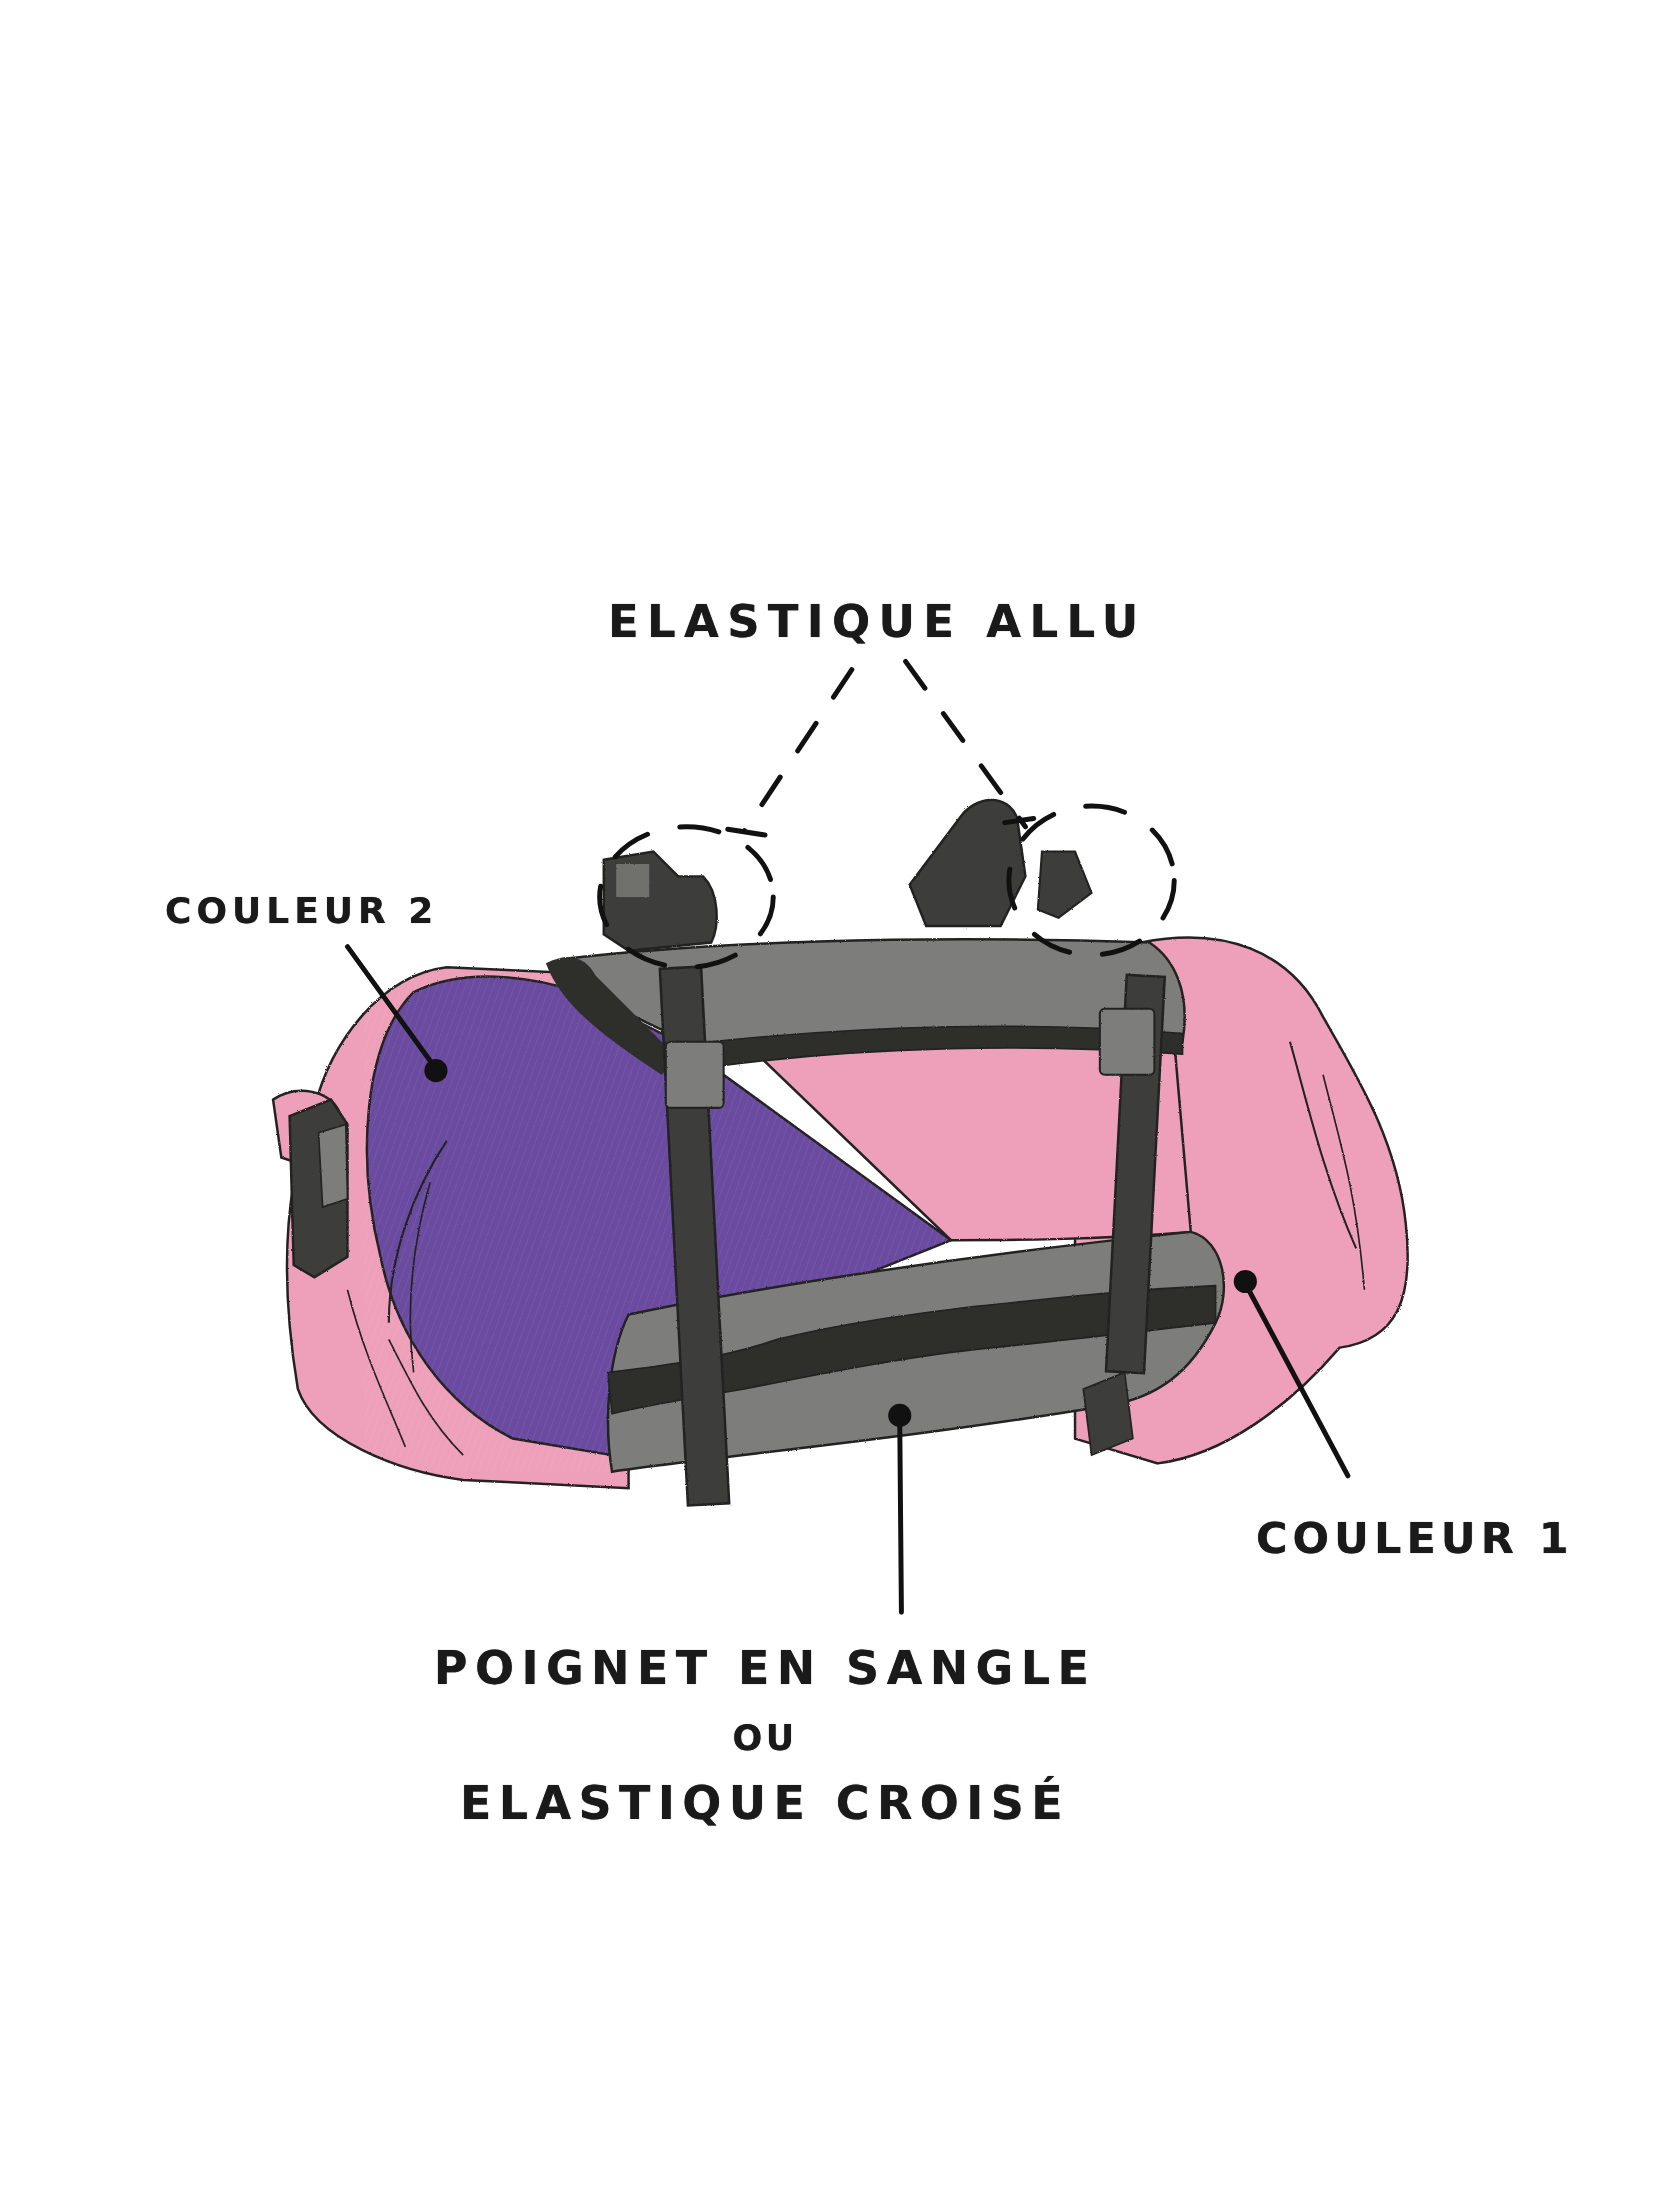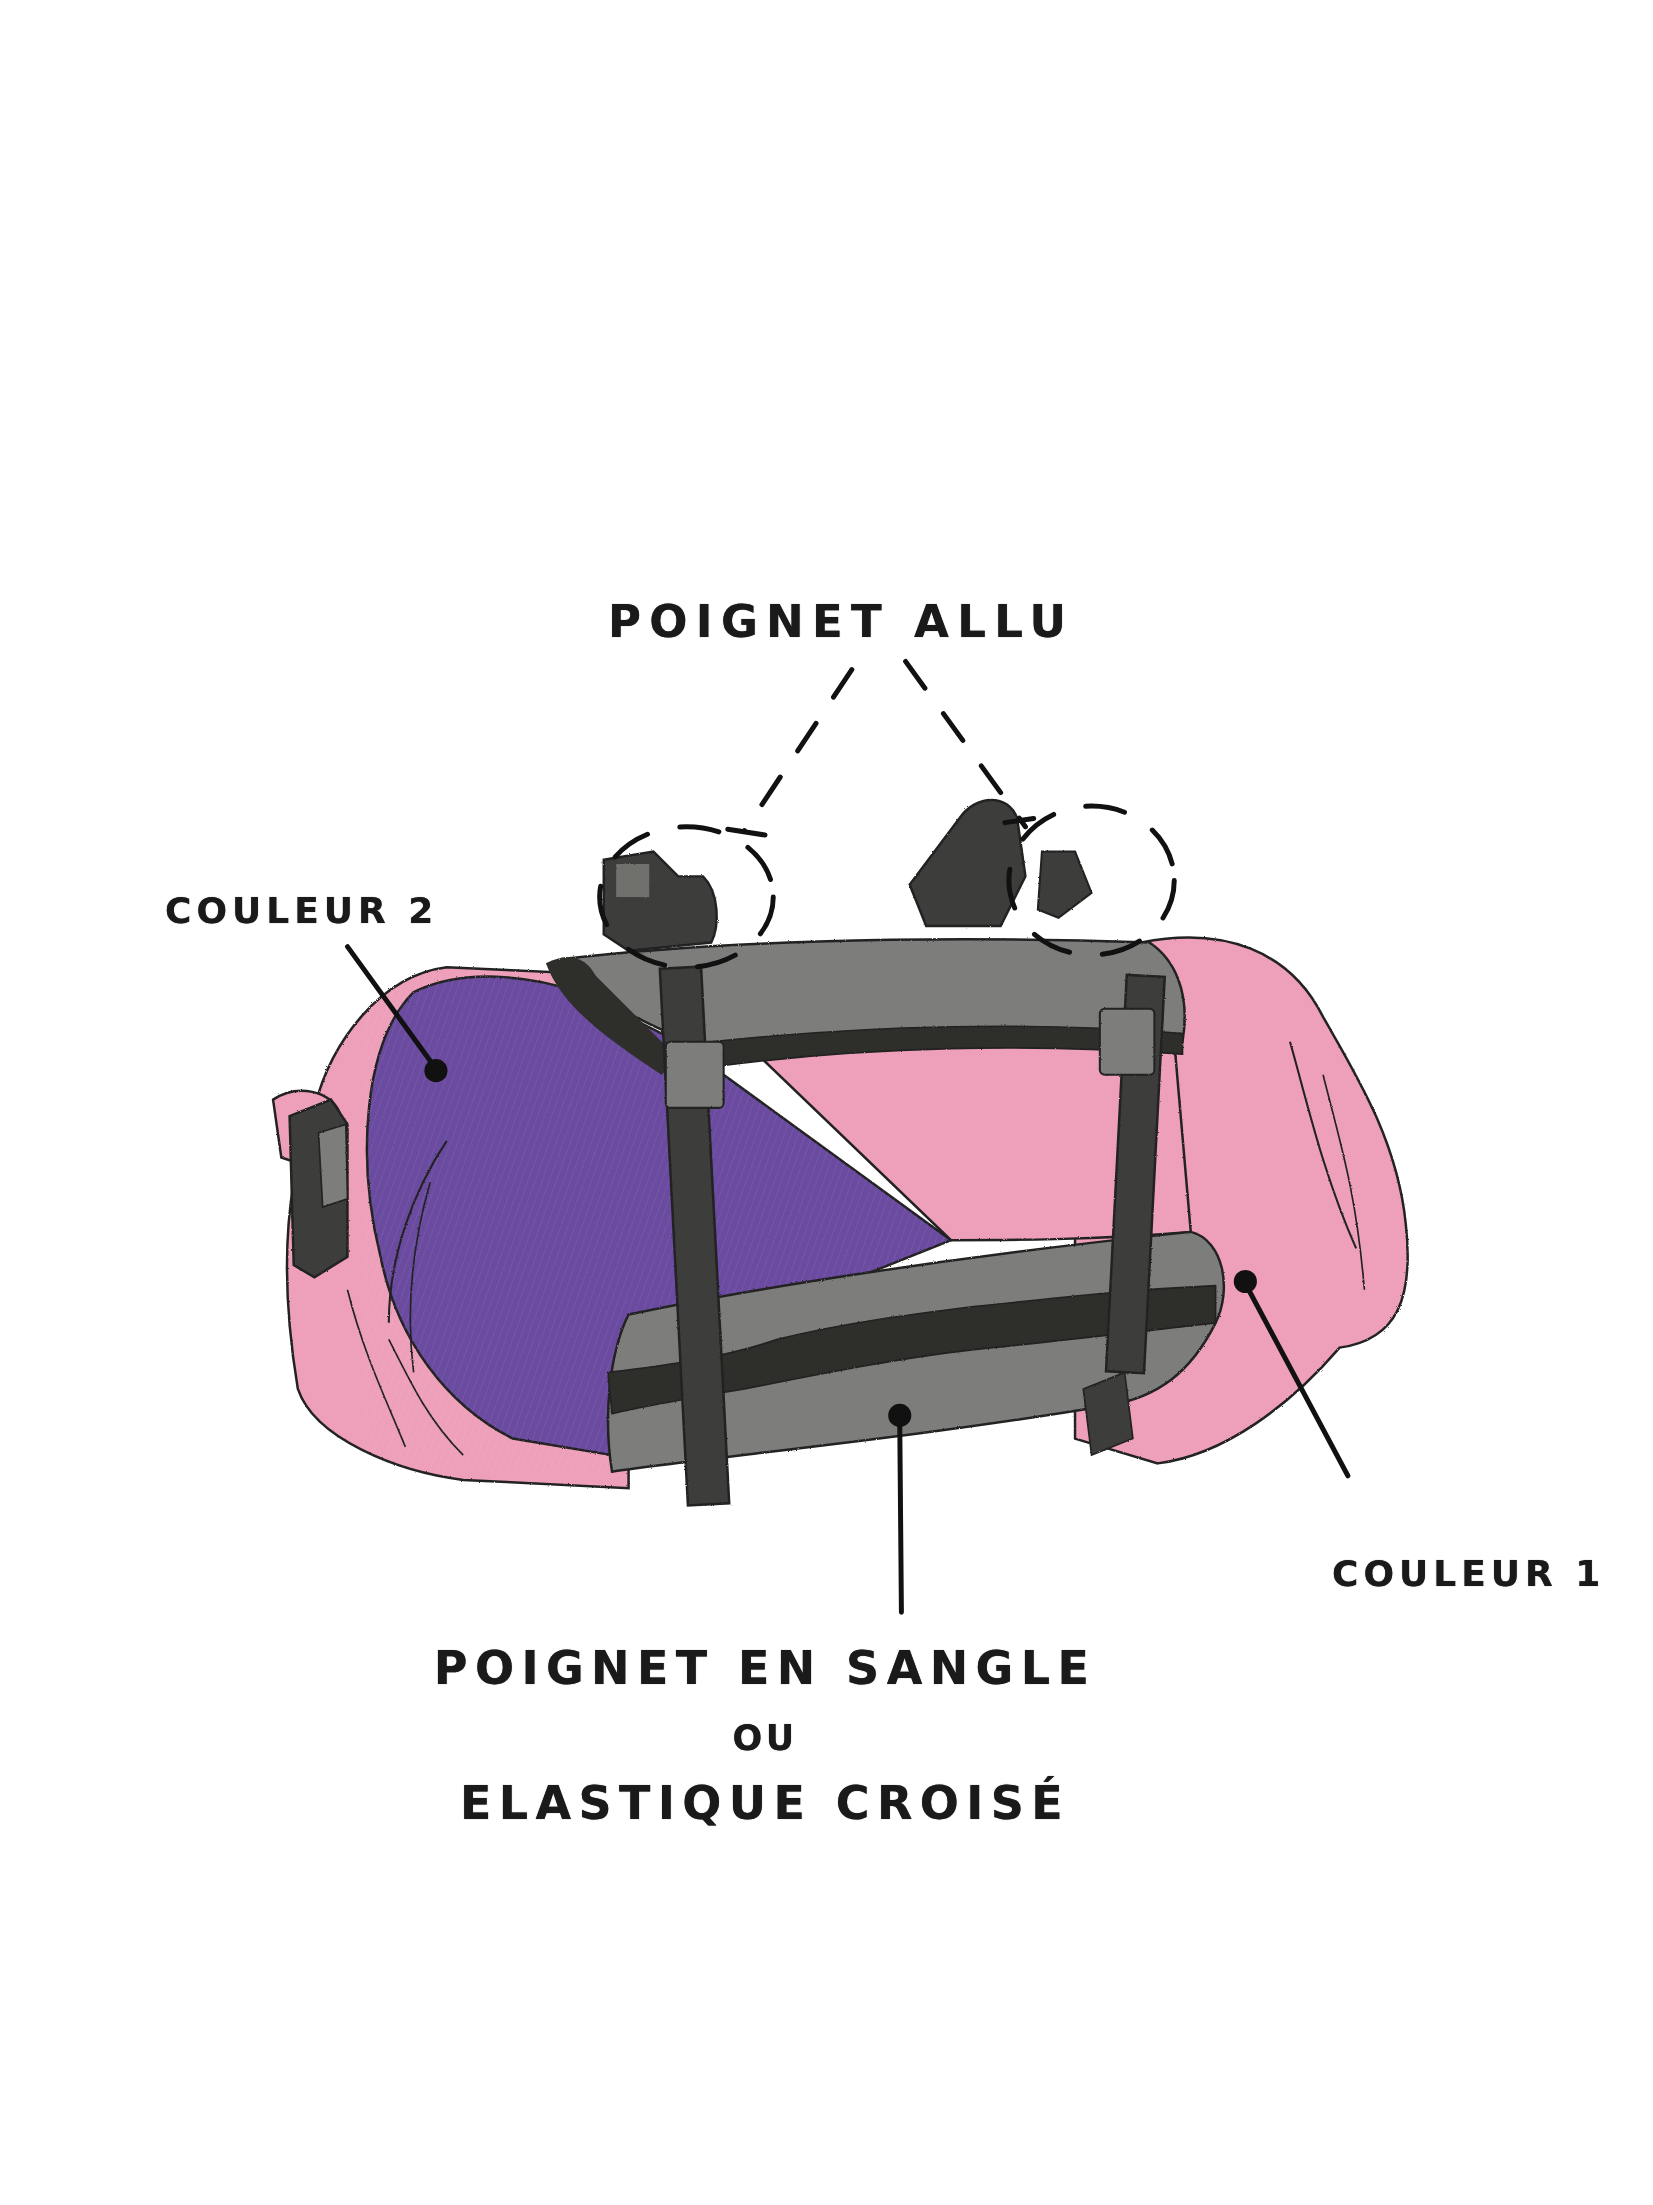--- a/index.html
+++ b/index.html
@@ -10,21 +10,21 @@
       position: absolute;
       font-family: "DejaVu Sans", sans-serif;
       font-weight: bold;
       color: #1a1a1a;
       letter-spacing: 6.6px;
       white-space: nowrap;
       text-shadow: 0 0 0.8px #333;
     }
     .lbl-crochets { left: 608px; top: 595px; font-size: 45px; letter-spacing: 8.3px; }
     .lbl-couleur2 { left: 165px; top: 890px; font-size: 36px; letter-spacing: 5px; }
-    .lbl-couleur1 { left: 1332px; top: 1513px; font-size: 36px; letter-spacing: 5px; margin-top: 40px; }
+    .lbl-couleur1 { left: 1256px; top: 1513px; font-size: 43px; letter-spacing: 5px; }
     .lbl-poignet { left: 0; width: 1654px; text-align: center; top: 1641px; font-size: 46px; letter-spacing: 7.4px; transform: translateX(-62px); }
     .lbl-ou { left: 0; width: 1654px; text-align: center; top: 1718px; font-size: 35px; letter-spacing: 3.3px; transform: translateX(-62px); }
     .lbl-elastique { left: 0; width: 1654px; text-align: center; top: 1776px; font-size: 46px; letter-spacing: 7.4px; transform: translateX(-62px); }
   </style>
 </head>
 <body>
 
 <svg class="canvas" viewBox="0 0 2000 2667" xmlns="http://www.w3.org/2000/svg">
   <defs>
     <filter id="pencil" x="-5%" y="-5%" width="110%" height="110%">
@@ -113,19 +113,19 @@
     <circle cx="1506" cy="1550" r="14" fill="#111"></circle>
     <line x1="1510" y1="1560" x2="1630" y2="1785" stroke="#111" stroke-width="6" stroke-linecap="round"></line>
   </g>
 
   <g>
     <circle cx="1088" cy="1712" r="14" fill="#111"></circle>
     <line x1="1088" y1="1720" x2="1090" y2="1950" stroke="#111" stroke-width="6" stroke-linecap="round"></line>
   </g>
 </svg>
 
-<div class="label lbl-crochets">POIGNET ALLU</div>
+<div class="label lbl-crochets">ELASTIQUE ALLU</div>
 <div class="label lbl-couleur2">COULEUR 2</div>
 <div class="label lbl-couleur1">COULEUR 1</div>
 <div class="label lbl-poignet">POIGNET EN SANGLE</div>
 <div class="label lbl-ou">OU</div>
 <div class="label lbl-elastique">ELASTIQUE CROISÉ</div>
 
 
 </body></html>

